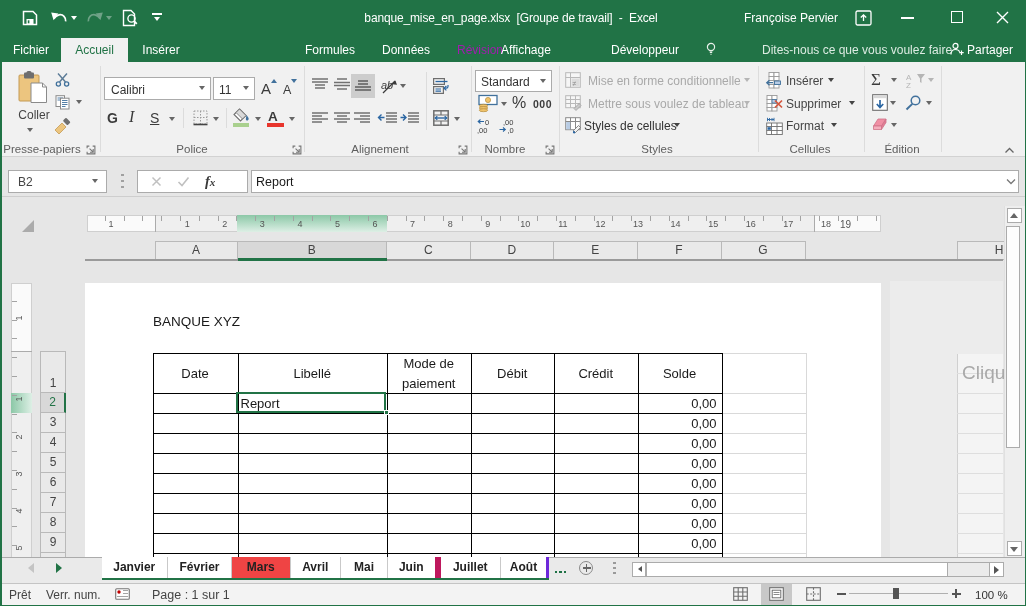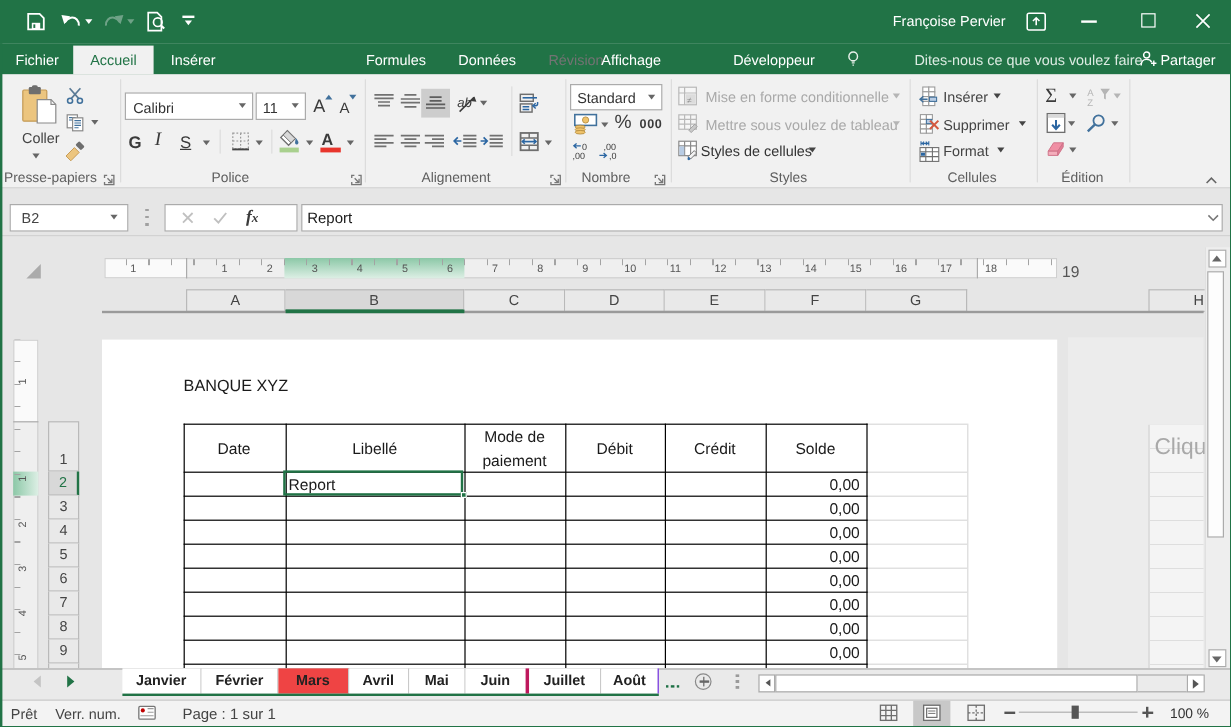--- a/index.html
+++ b/index.html
@@ -44,20 +44,21 @@
 
 <svg class="abs" style="left:122px;top:9px" width="16" height="18" viewBox="0 0 16 18">
   <path d="M1.5 1.5 H9 L12.5 5 V16.5 H1.5 Z" fill="none" stroke="#fff" stroke-width="1.4"></path>
   <circle cx="9.5" cy="9.5" r="3.6" fill="none" stroke="#fff" stroke-width="1.4"></circle>
   <line x1="12" y1="12" x2="14.8" y2="14.8" stroke="#fff" stroke-width="1.8"></line>
 </svg>
 
 <div class="abs" style="left:152px;top:13px;width:10px;height:1.8px;background:#fff;"></div>
 <div class="dd" style="left:153.5px;top:17px;border-top-color:#fff;border-left-width:3px;border-right-width:3px;"></div>
 
+<div class="abs ctr" style="left:281px;top:11px;width:460px;color:#fff;font-size:12px;letter-spacing:-0.15px;">banque_mise_en_page.xlsx&nbsp; [Groupe de travail]&nbsp; -&nbsp; Excel</div>
 <div class="abs" style="left:744px;top:11px;color:#fff;font-size:12px;">Françoise Pervier</div>
 
 <svg class="abs" style="left:855px;top:10px" width="17" height="16" viewBox="0 0 17 16">
   <rect x="1" y="1" width="15" height="14" rx="1.5" fill="none" stroke="#fff" stroke-width="1.3"></rect>
   <path d="M8.5 11 V5 M5.8 7.5 L8.5 4.8 L11.2 7.5" fill="none" stroke="#fff" stroke-width="1.3"></path>
 </svg>
 
 <div class="abs" style="left:901px;top:17px;width:13px;height:1.5px;background:#fff;"></div>
 <div class="abs" style="left:950.5px;top:11px;width:12px;height:12px;border:1.3px solid #fff;"></div>
 <svg class="abs" style="left:996px;top:11px" width="13" height="13" viewBox="0 0 13 13">
@@ -65,21 +66,21 @@
 </svg>
 
 <div class="abs" style="left:0;top:36px;width:1026px;height:26px;background:#217346;"></div>
 <div class="abs ctr" style="left:8px;top:43px;width:46px;color:#fff;">Fichier</div>
 <div class="abs" style="left:61px;top:38px;width:67px;height:24px;background:#f1f1f1;"></div>
 <div class="abs ctr" style="left:61px;top:43px;width:67px;color:#217346;">Accueil</div>
 <div class="abs ctr" style="left:130px;top:43px;width:62px;color:#fff;">Insérer</div>
 <div class="abs ctr" style="left:196px;top:43px;width:93px;color:#c2410c;margin-top:20px;">Mise en page</div>
 <div class="abs ctr" style="left:295px;top:43px;width:70px;color:#fff;">Formules</div>
 <div class="abs ctr" style="left:372px;top:43px;width:68px;color:#fff;">Données</div>
-<div class="abs ctr" style="left:446px;top:43px;width:68px;color:#737373;">Révision</div>
+<div class="abs ctr" style="left:446px;top:43px;width:68px;color:#a21caf;">Révision</div>
 <div class="abs ctr" style="left:491px;top:43px;width:70px;color:#fff;">Affichage</div>
 <div class="abs ctr" style="left:599px;top:43px;width:92px;color:#fff;">Développeur</div>
 
 <svg class="abs" style="left:705px;top:42px" width="12" height="14" viewBox="0 0 12 14">
   <circle cx="6" cy="5" r="3.6" fill="none" stroke="#e8f1ea" stroke-width="1.2"></circle>
   <path d="M4.5 8.6 H7.5 M4.8 10.4 H7.2 M5.4 12.2 H6.6" stroke="#e8f1ea" stroke-width="1.1"></path>
 </svg>
 <div class="abs" style="left:722px;top:43px;color:#dcebe2;margin-left:40px;">Dites-nous ce que vous voulez faire</div>
 
 <svg class="abs" style="left:950px;top:42px" width="15" height="14" viewBox="0 0 15 14">
@@ -427,21 +428,21 @@
   <div class="abs" style="left:477.8px;top:22px;width:20px;text-align:center;font-size:9px;color:#555;">9</div>
   <div class="abs" style="left:515.3px;top:22px;width:20px;text-align:center;font-size:9px;color:#555;">10</div>
   <div class="abs" style="left:552.9px;top:22px;width:20px;text-align:center;font-size:9px;color:#555;">11</div>
   <div class="abs" style="left:590.5px;top:22px;width:20px;text-align:center;font-size:9px;color:#555;">12</div>
   <div class="abs" style="left:628.0px;top:22px;width:20px;text-align:center;font-size:9px;color:#555;">13</div>
   <div class="abs" style="left:665.6px;top:22px;width:20px;text-align:center;font-size:9px;color:#555;">14</div>
   <div class="abs" style="left:703.2px;top:22px;width:20px;text-align:center;font-size:9px;color:#555;">15</div>
   <div class="abs" style="left:740.8px;top:22px;width:20px;text-align:center;font-size:9px;color:#555;">16</div>
   <div class="abs" style="left:778.3px;top:22px;width:20px;text-align:center;font-size:9px;color:#555;">17</div>
   <div class="abs" style="left:815.9px;top:22px;width:20px;text-align:center;font-size:9px;color:#555;">18</div>
-  <div class="abs" style="left:885px;top:22px;width:20px;text-align:left;font-size:13px;color:#555;">19</div>
+  <div class="abs" style="left:831px;top:22px;width:20px;text-align:right;font-size:10px;color:#555;">19</div>
 
   <div class="abs" style="left:11px;top:86px;width:21px;height:273.5px;background:#fafafa;border:1px solid #cfcfcf;"></div>
   <div class="abs" style="left:11px;top:153.5px;width:21px;height:206px;background:#efefef;border-left:1px solid #cfcfcf;border-right:1px solid #cfcfcf;"></div>
   <div class="abs" style="left:11px;top:196px;width:21px;height:20px;background:linear-gradient(to right,#8cc8a7,#ddefe5);"></div>
   <div class="abs" style="left:12px;top:86px;width:4.5px;height:273px;background:repeating-linear-gradient(to bottom,transparent 0 17.8px,#a3a3a3 17.8px 18.8px);"></div>
   <div class="abs" style="left:11px;top:153.5px;width:21px;height:1px;background:#ababab;"></div>
   <div class="abs" style="left:14px;top:111.0px;height:20px;font-size:9px;color:#555;transform:rotate(-90deg);line-height:20px;width:10px;text-align:center;">1</div>
   <div class="abs" style="left:14px;top:192.0px;height:20px;font-size:9px;color:#555;transform:rotate(-90deg);line-height:20px;width:10px;text-align:center;">1</div>
   <div class="abs" style="left:14px;top:230.0px;height:20px;font-size:9px;color:#555;transform:rotate(-90deg);line-height:20px;width:10px;text-align:center;">2</div>
   <div class="abs" style="left:14px;top:267.0px;height:20px;font-size:9px;color:#555;transform:rotate(-90deg);line-height:20px;width:10px;text-align:center;">3</div>
@@ -529,23 +530,23 @@
 </div>
 
 <div class="abs" style="left:0;top:556.5px;width:1026px;height:27px;background:#eaeaea;border-top:1px solid #ababab;border-bottom:1px solid #c4c4c4;"></div>
 <div class="abs" style="left:28px;top:563px;width:0;height:0;border-top:5px solid transparent;border-bottom:5px solid transparent;border-right:6px solid #c4c4c4;"></div>
 <div class="abs" style="left:56px;top:563px;width:0;height:0;border-top:5px solid transparent;border-bottom:5px solid transparent;border-left:6px solid #217346;"></div>
 <div class="abs ctr" style="left:101.5px;top:557px;width:66.5px;height:20.5px;background:#fff;border-right:1px solid #c9c9c9;line-height:21px;font-weight:bold;font-size:12px;color:#222;">Janvier</div>
 <div class="abs ctr" style="left:168.0px;top:557px;width:64.0px;height:20.5px;background:#fff;border-right:1px solid #c9c9c9;line-height:21px;font-weight:bold;font-size:12px;color:#222;">Février</div>
 <div class="abs ctr" style="left:232.0px;top:557px;width:58.5px;height:20.5px;background:#ef4444;border-right:1px solid #c9c9c9;line-height:21px;font-weight:bold;font-size:12px;color:#222;">Mars</div>
 <div class="abs ctr" style="left:290.5px;top:557px;width:50.5px;height:20.5px;background:#fff;border-right:1px solid #c9c9c9;line-height:21px;font-weight:bold;font-size:12px;color:#222;">Avril</div>
 <div class="abs ctr" style="left:341.0px;top:557px;width:47.0px;height:20.5px;background:#fff;border-right:1px solid #c9c9c9;line-height:21px;font-weight:bold;font-size:12px;color:#222;">Mai</div>
-<div class="abs ctr" style="left:388.0px;top:557px;width:52.5px;height:20.5px;background:#fff;border-right:3px solid #be185d;line-height:21px;font-weight:bold;font-size:12px;color:#222;">Juin</div>
+<div class="abs ctr" style="left:388.0px;top:557px;width:52.5px;height:20.5px;background:#fff;border-right:6px solid #be185d;line-height:21px;font-weight:bold;font-size:12px;color:#222;">Juin</div>
 <div class="abs ctr" style="left:440.5px;top:557px;width:60.5px;height:20.5px;background:#fff;border-right:1px solid #c9c9c9;line-height:21px;font-weight:bold;font-size:12px;color:#222;">Juillet</div>
-<div class="abs ctr" style="left:501.0px;top:557px;width:48.0px;height:20.5px;background:#fff;border-right:1px solid #6d28d9;line-height:21px;font-weight:bold;font-size:12px;color:#222;">Août</div>
+<div class="abs ctr" style="left:501.0px;top:557px;width:48.0px;height:20.5px;background:#fff;border-right:3px solid #6d28d9;line-height:21px;font-weight:bold;font-size:12px;color:#222;">Août</div>
 <div class="abs" style="left:101.5px;top:577.5px;width:447.5px;height:2.8px;background:#217346;"></div>
 <div class="abs" style="left:554.5px;top:570.5px;width:2.6px;height:2.6px;background:#1e7145;"></div>
     <div class="abs" style="left:559px;top:570.5px;width:2.6px;height:2.6px;background:#1e7145;"></div>
     <div class="abs" style="left:563.5px;top:570.5px;width:2.6px;height:2.6px;background:#1e7145;"></div>
 <div class="abs" style="left:579px;top:561px;width:14px;height:14px;border:1.2px solid #8a8a8a;border-radius:50%;"></div>
 <div class="abs" style="left:582.5px;top:567.3px;width:8px;height:1.5px;background:#666;"></div>
 <div class="abs" style="left:585.7px;top:564px;width:1.5px;height:8px;background:#666;"></div>
 <div class="abs" style="left:613px;top:562px;width:3px;height:12px;background:repeating-linear-gradient(to bottom,#9a9a9a 0 2px,transparent 2px 5px);"></div>
 
 <div class="abs" style="left:632px;top:562px;width:370px;height:14.5px;background:#ebebeb;border:1px solid #ababab;"></div>

